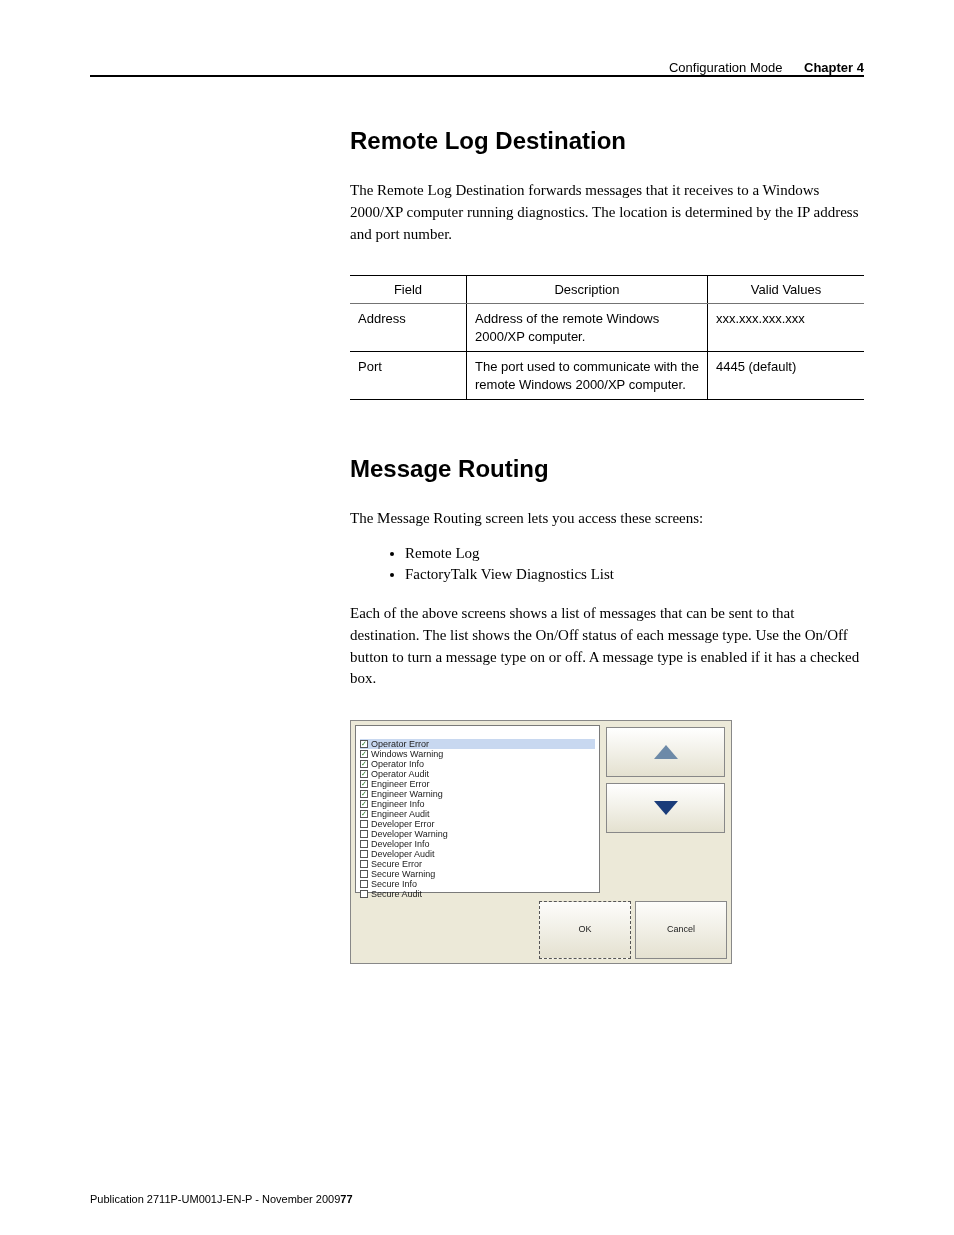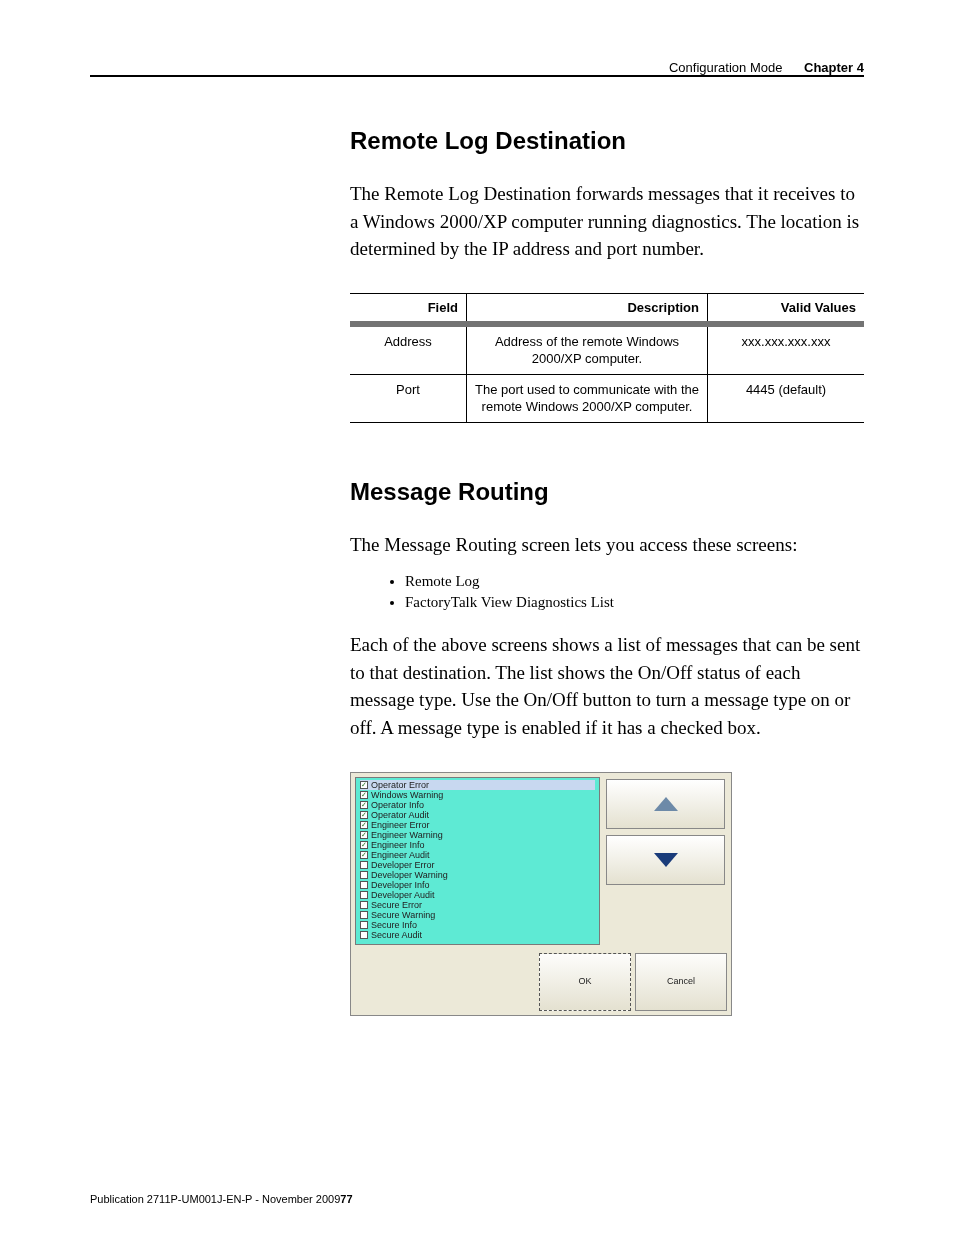--- a/index.html
+++ b/index.html
@@ -36,44 +36,43 @@
   .content {
     margin-left: 260px;
   }
   h2 {
     font-family: Arial, Helvetica, sans-serif;
     font-weight: bold;
     font-size: 24px;
     margin: 0 0 25px 0;
   }
   p {
-    font-size: 19px;
+    font-size: 15px;
     line-height: 1.45;
     margin: 0 0 30px 0;
   }
   table.field-table {
     width: 100%;
     border-collapse: collapse;
     font-family: Arial, Helvetica, sans-serif;
     font-size: 13px;
     margin-bottom: 55px;
   }
   table.field-table th {
-    text-align: right;
-    font-weight: bold;
+    text-align: center;
+    font-weight: normal;
     border-top: 1px solid #000;
-    border-bottom: 6px solid #737373;
+    border-bottom: 1px solid #737373;
     padding: 6px 8px;
   }
   table.field-table td {
     border-bottom: 1px solid #000;
     padding: 6px 8px;
     vertical-align: top;
     line-height: 1.35;
-    text-align: center;
   }
   table.field-table th + th,
   table.field-table td + td {
     border-left: 1px solid #000;
   }
   ul.bullets {
     margin: 0 0 20px 0;
     padding-left: 55px;
     font-size: 15px;
   }
@@ -88,26 +87,26 @@
     background: #ece9d8;
     font-family: Tahoma, Arial, sans-serif;
     font-size: 9px;
     border: 1px solid #888;
     margin-top: 5px;
   }
   .ui-top {
     display: flex;
   }
   .ui-listbox {
-    background: #5eead4;
+    background: #ffffff;
     border: 1px solid #7a7a7a;
     margin: 4px;
     width: 245px;
     height: 168px;
-    padding: 2px 4px;
+    padding: 13px 4px;
     box-sizing: border-box;
   }
   .ui-item {
     display: flex;
     align-items: center;
     line-height: 10px;
     height: 10px;
     color: #222;
   }
   .ui-item.selected { background: #c8d8f0; }

